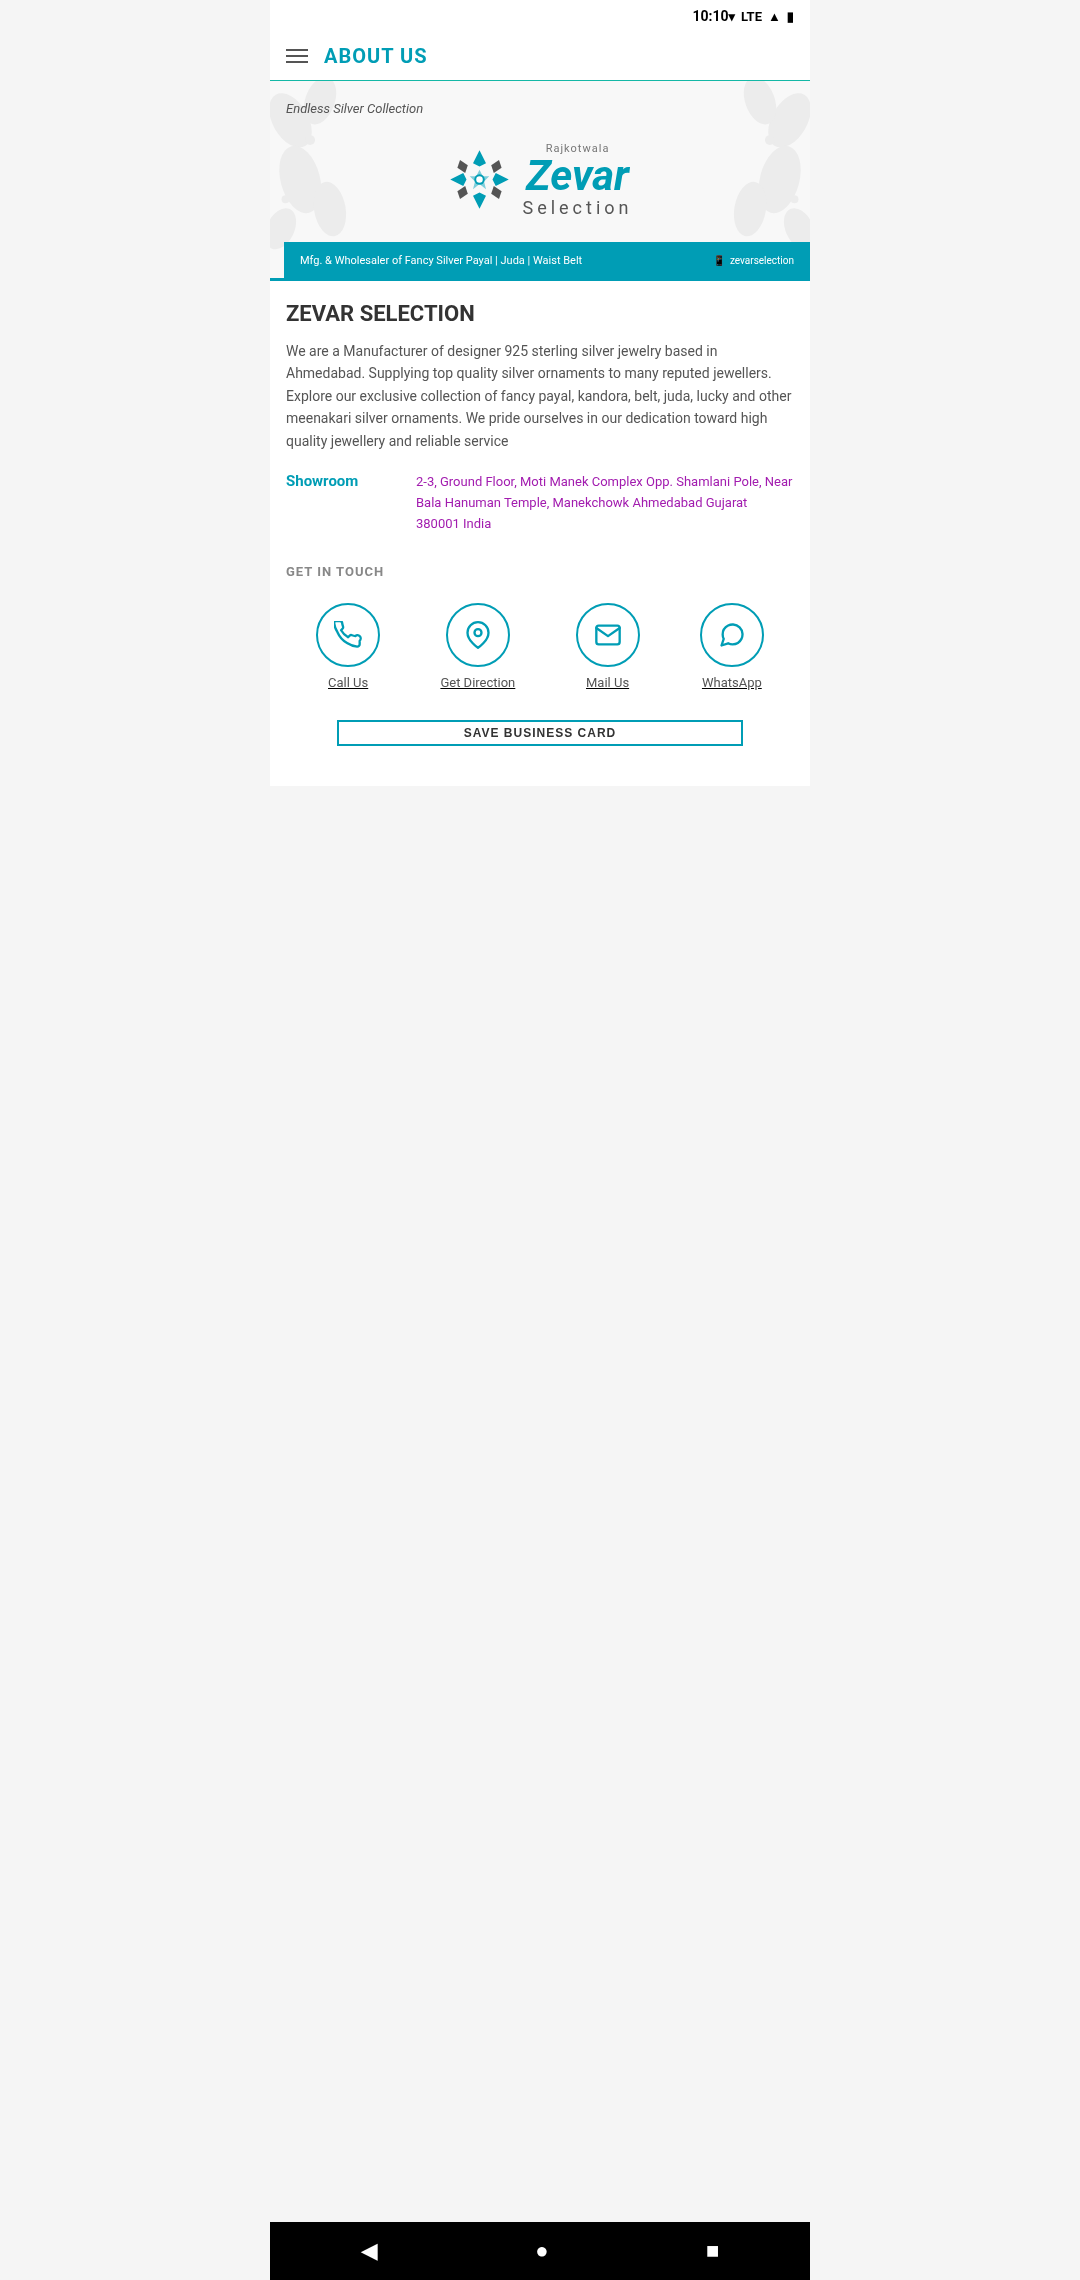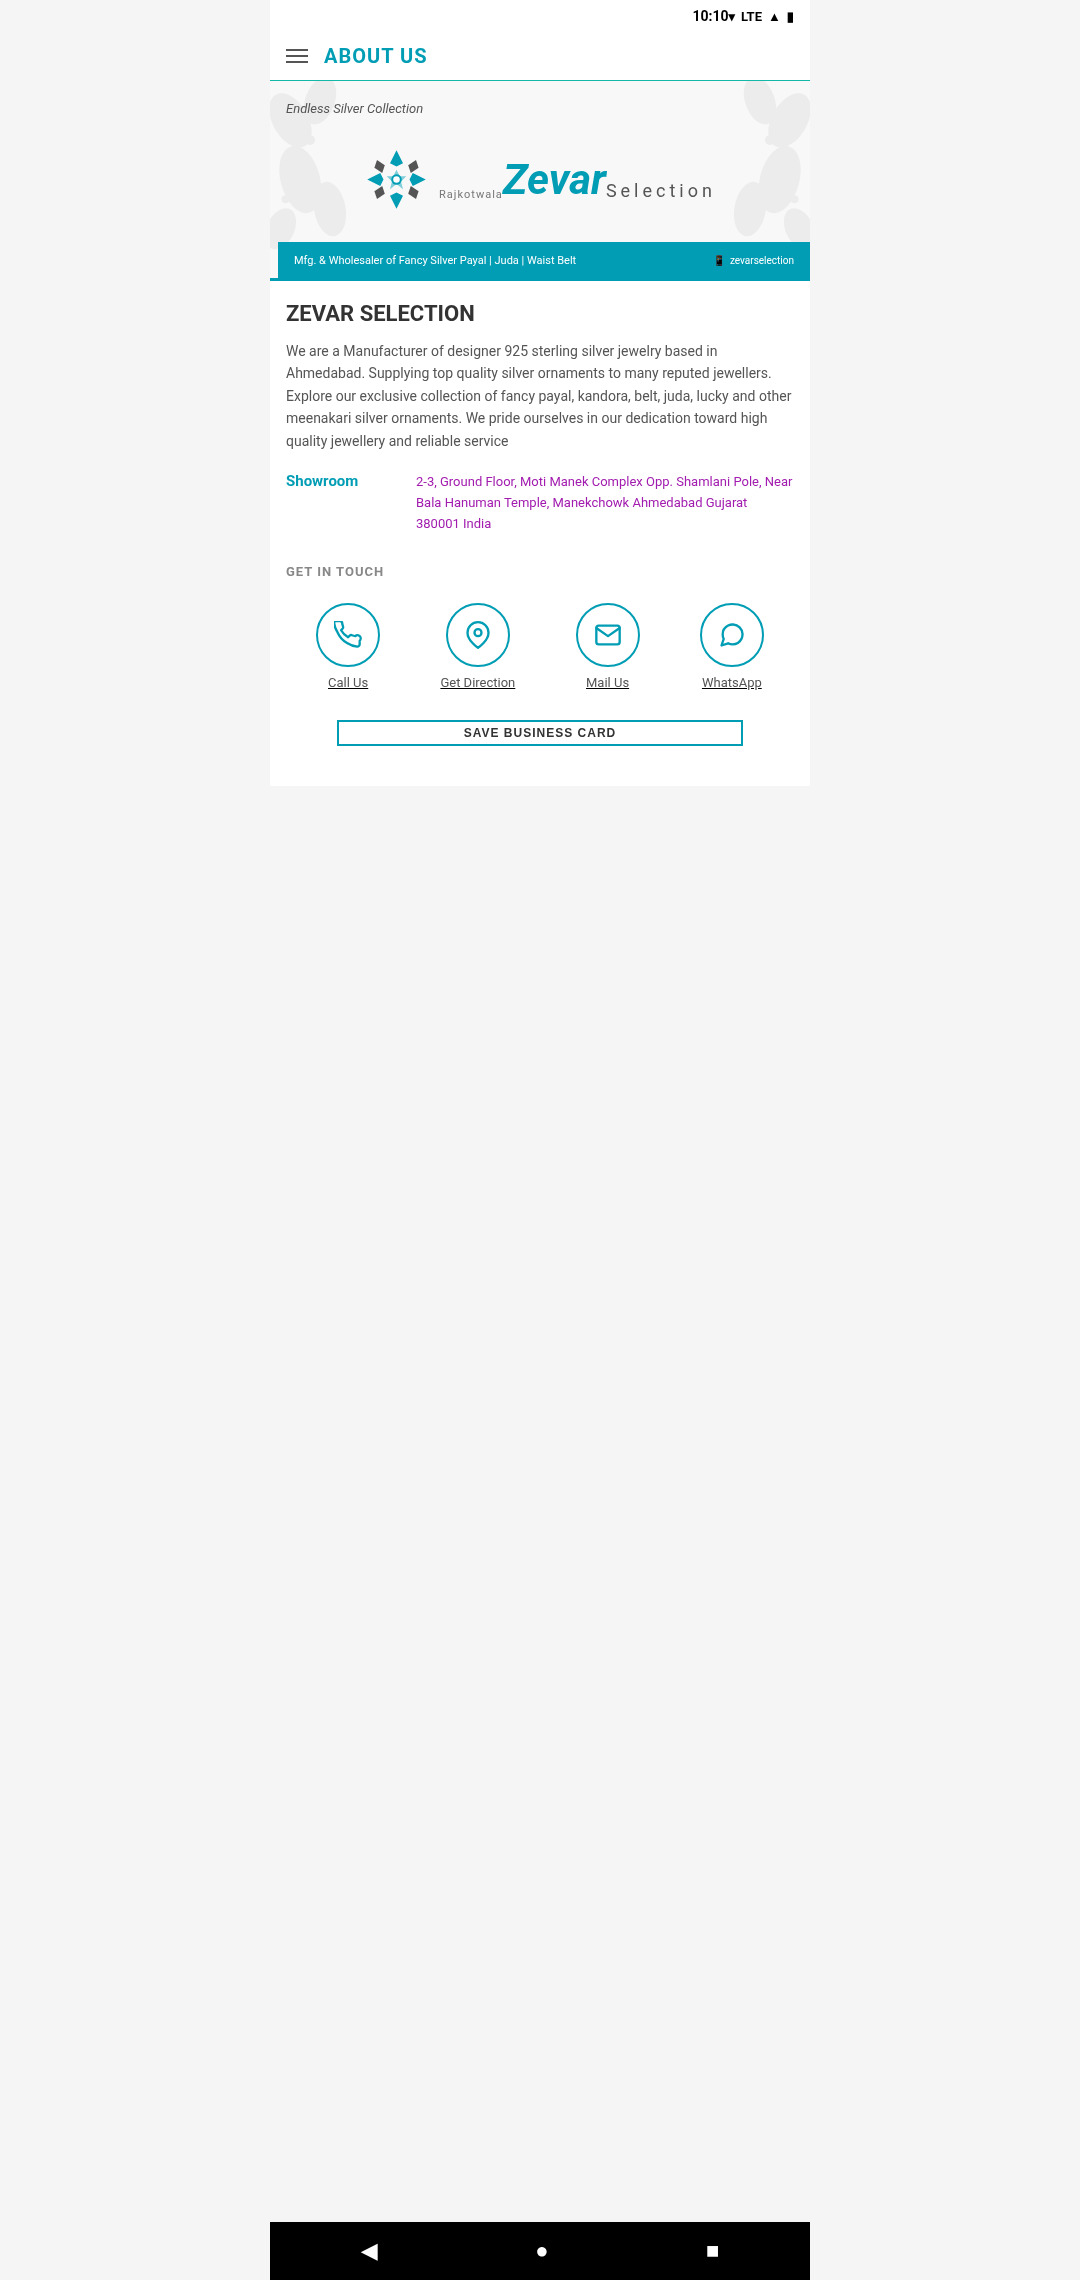--- a/index.html
+++ b/index.html
@@ -105,22 +105,22 @@
     }
 
     .brand-area {
       display: flex;
       align-items: center;
       gap: 10px;
     }
 
     .brand-text {
       display: flex;
-      flex-direction: row;
-      align-items: flex-end;
+      flex-direction: column;
+      align-items: center;
     }
 
     .brand-rajkotwala {
       font-size: 11px;
       color: #777;
       letter-spacing: 1px;
     }
 
     .brand-zevar {
       font-size: 42px;
@@ -132,21 +132,21 @@
 
     .brand-selection {
       font-size: 18px;
       color: #555;
       letter-spacing: 4px;
     }
 
     .banner-bottom-bar {
       position: absolute;
       bottom: 0;
-      left: 8px;
+      left: 14px;
       right: 0;
       background: #009DB5;
       height: 36px;
       display: flex;
       align-items: center;
       padding: 0 16px;
       justify-content: space-between;
     }
 
     .banner-tagline2 {

